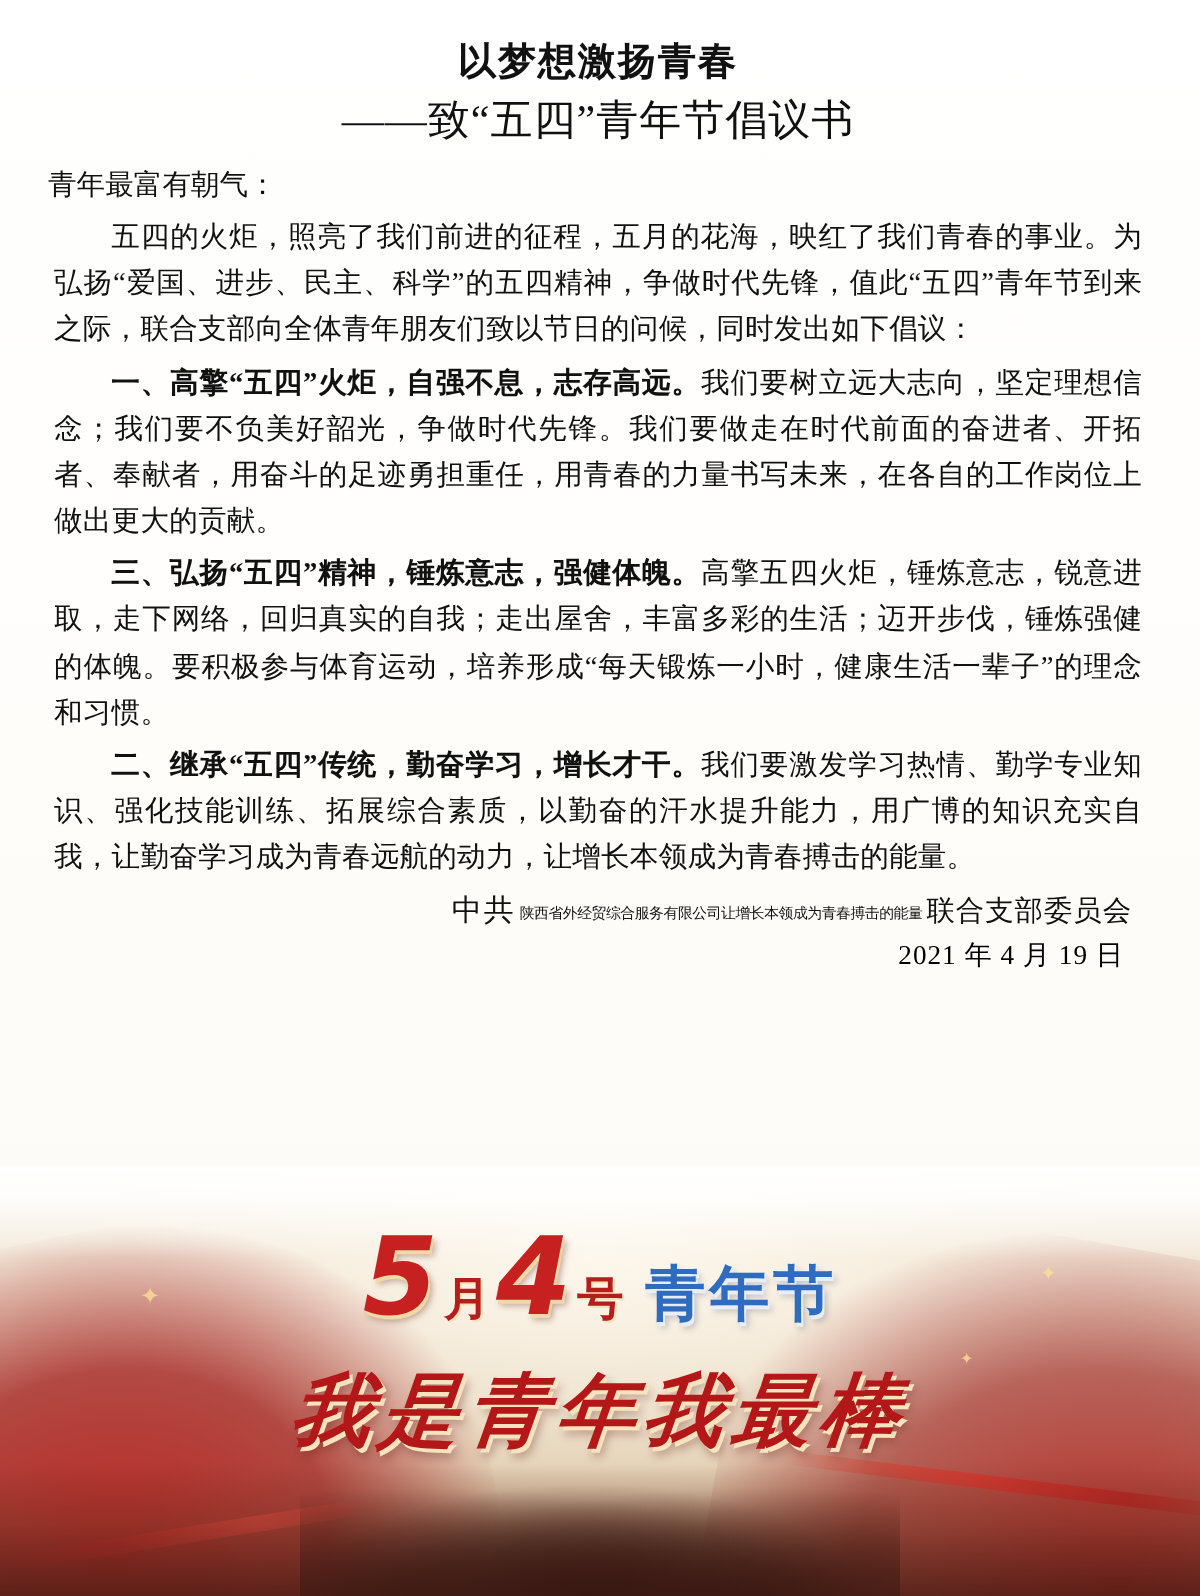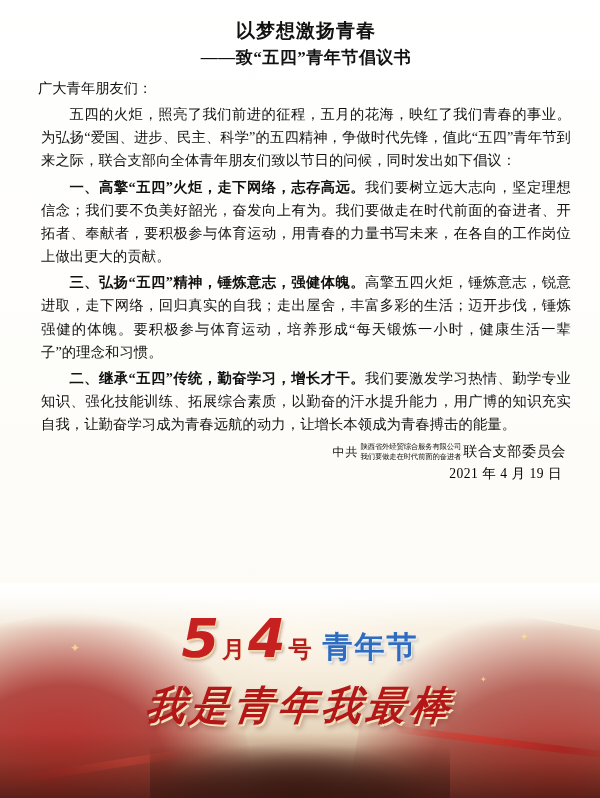--- a/index.html
+++ b/index.html
@@ -12,36 +12,36 @@
     background: #ffffff;
     position: relative;
   }
   .page {
     position: relative;
     width: 600px;
     height: 798px;
     background: linear-gradient(180deg, #ffffff 0%, #fdfcf8 70%, #f7f3ea 100%);
   }
   .doc {
-    padding: 14px 26px 0 38px;
+    padding: 14px 26px 0 24px;
     position: relative;
     z-index: 3;
   }
   .title {
     text-align: center;
     font-size: 19px;
     font-weight: bold;
     letter-spacing: 1px;
     color: #111;
     margin: 4px 0 2px 0;
   }
   .subtitle {
     text-align: center;
-    font-size: 17px;
-    font-weight: bold;
+    font-size: 21px;
+    font-weight: normal;
     letter-spacing: 0.5px;
     color: #111;
     margin: 0 0 8px 0;
   }
   .salutation {
     font-size: 14.3px;
     color: #111;
     line-height: 1.62;
     margin: 0 0 1px 0;
   }
@@ -63,27 +63,27 @@
     padding-right: 8px;
   }
   .sign-row {
     display: flex;
     align-items: center;
     font-size: 13.6px;
     color: #111;
     line-height: 1.25;
   }
   .sign-prefix {
-    font-size: 12px;
+    font-size: 15px;
     letter-spacing: 1px;
     margin-right: 2px;
   }
   .sign-stack {
     display: flex;
-    flex-direction: column;
+    flex-direction: row;
     justify-content: center;
     font-size: 7.4px;
     line-height: 1.32;
     color: #111;
     margin-right: 2px;
     letter-spacing: -0.2px;
   }
   .sign-suffix {
     font-size: 14.2px;
     letter-spacing: 0.5px;
@@ -245,33 +245,33 @@
         <span class="mid-ch">号</span>
         <span class="festival">青年节</span>
       </span>
     </div>
     <div class="slogan">我是青年我最棒</div>
   </div>
 
   <div class="doc">
     <div class="title">以梦想激扬青春</div>
     <div class="subtitle">——致“五四”青年节倡议书</div>
-    <div class="salutation">广大青年朋友们：</div>
+    <div class="salutation">青年最富有朝气：</div>
 
     <p class="body-par">五四的火炬，照亮了我们前进的征程，五月的花海，映红了我们青春的事业。为弘扬“爱国、进步、民主、科学”的五四精神，争做时代先锋，值此“五四”青年节到来之际，联合支部向全体青年朋友们致以节日的问候，同时发出如下倡议：</p>
-    <p class="body-par"><b>一、高擎“五四”火炬，走下网络，志存高远。</b><span>我们要树立远大志向，坚定理想信念；我们要不负美好韶光，奋发向上有为。我们要做走在时代前面的奋进者、开拓者、奉献者，要积极参与体育运动，用青春的力量书写未来，在各自的工作岗位上做出更大的贡献。</span></p>
+    <p class="body-par"><b>一、高擎“五四”火炬，自强不息，志存高远。</b><span>我们要树立远大志向，坚定理想信念；我们要不负美好韶光，争做时代先锋。我们要做走在时代前面的奋进者、开拓者、奉献者，用奋斗的足迹勇担重任，用青春的力量书写未来，在各自的工作岗位上做出更大的贡献。</span></p>
     <p class="body-par"><b>三、弘扬“五四”精神，锤炼意志，强健体魄。</b><span>高擎五四火炬，锤炼意志，锐意进取，走下网络，回归真实的自我；走出屋舍，丰富多彩的生活；迈开步伐，锤炼强健的体魄。要积极参与体育运动，培养形成“每天锻炼一小时，健康生活一辈子”的理念和习惯。</span></p>
     <p class="body-par"><b>二、继承“五四”传统，勤奋学习，增长才干。</b><span>我们要激发学习热情、勤学专业知识、强化技能训练、拓展综合素质，以勤奋的汗水提升能力，用广博的知识充实自我，让勤奋学习成为青春远航的动力，让增长本领成为青春搏击的能量。</span></p>
 
     <div class="sign-block">
       <div class="sign-row">
         <span class="sign-prefix">中共</span>
         <span class="sign-stack">
           <span>陕西省外经贸综合服务有限公司</span>
-          <span>我们要做走在时代前面的奋进者</span>
+          <span>让增长本领成为青春搏击的能量</span>
         </span>
         <span class="sign-suffix">联合支部委员会</span>
       </div>
       <div class="sign-date">2021 年 4 月 19 日</div>
     </div>
   </div>
 
 </div>
 
 </body></html>

